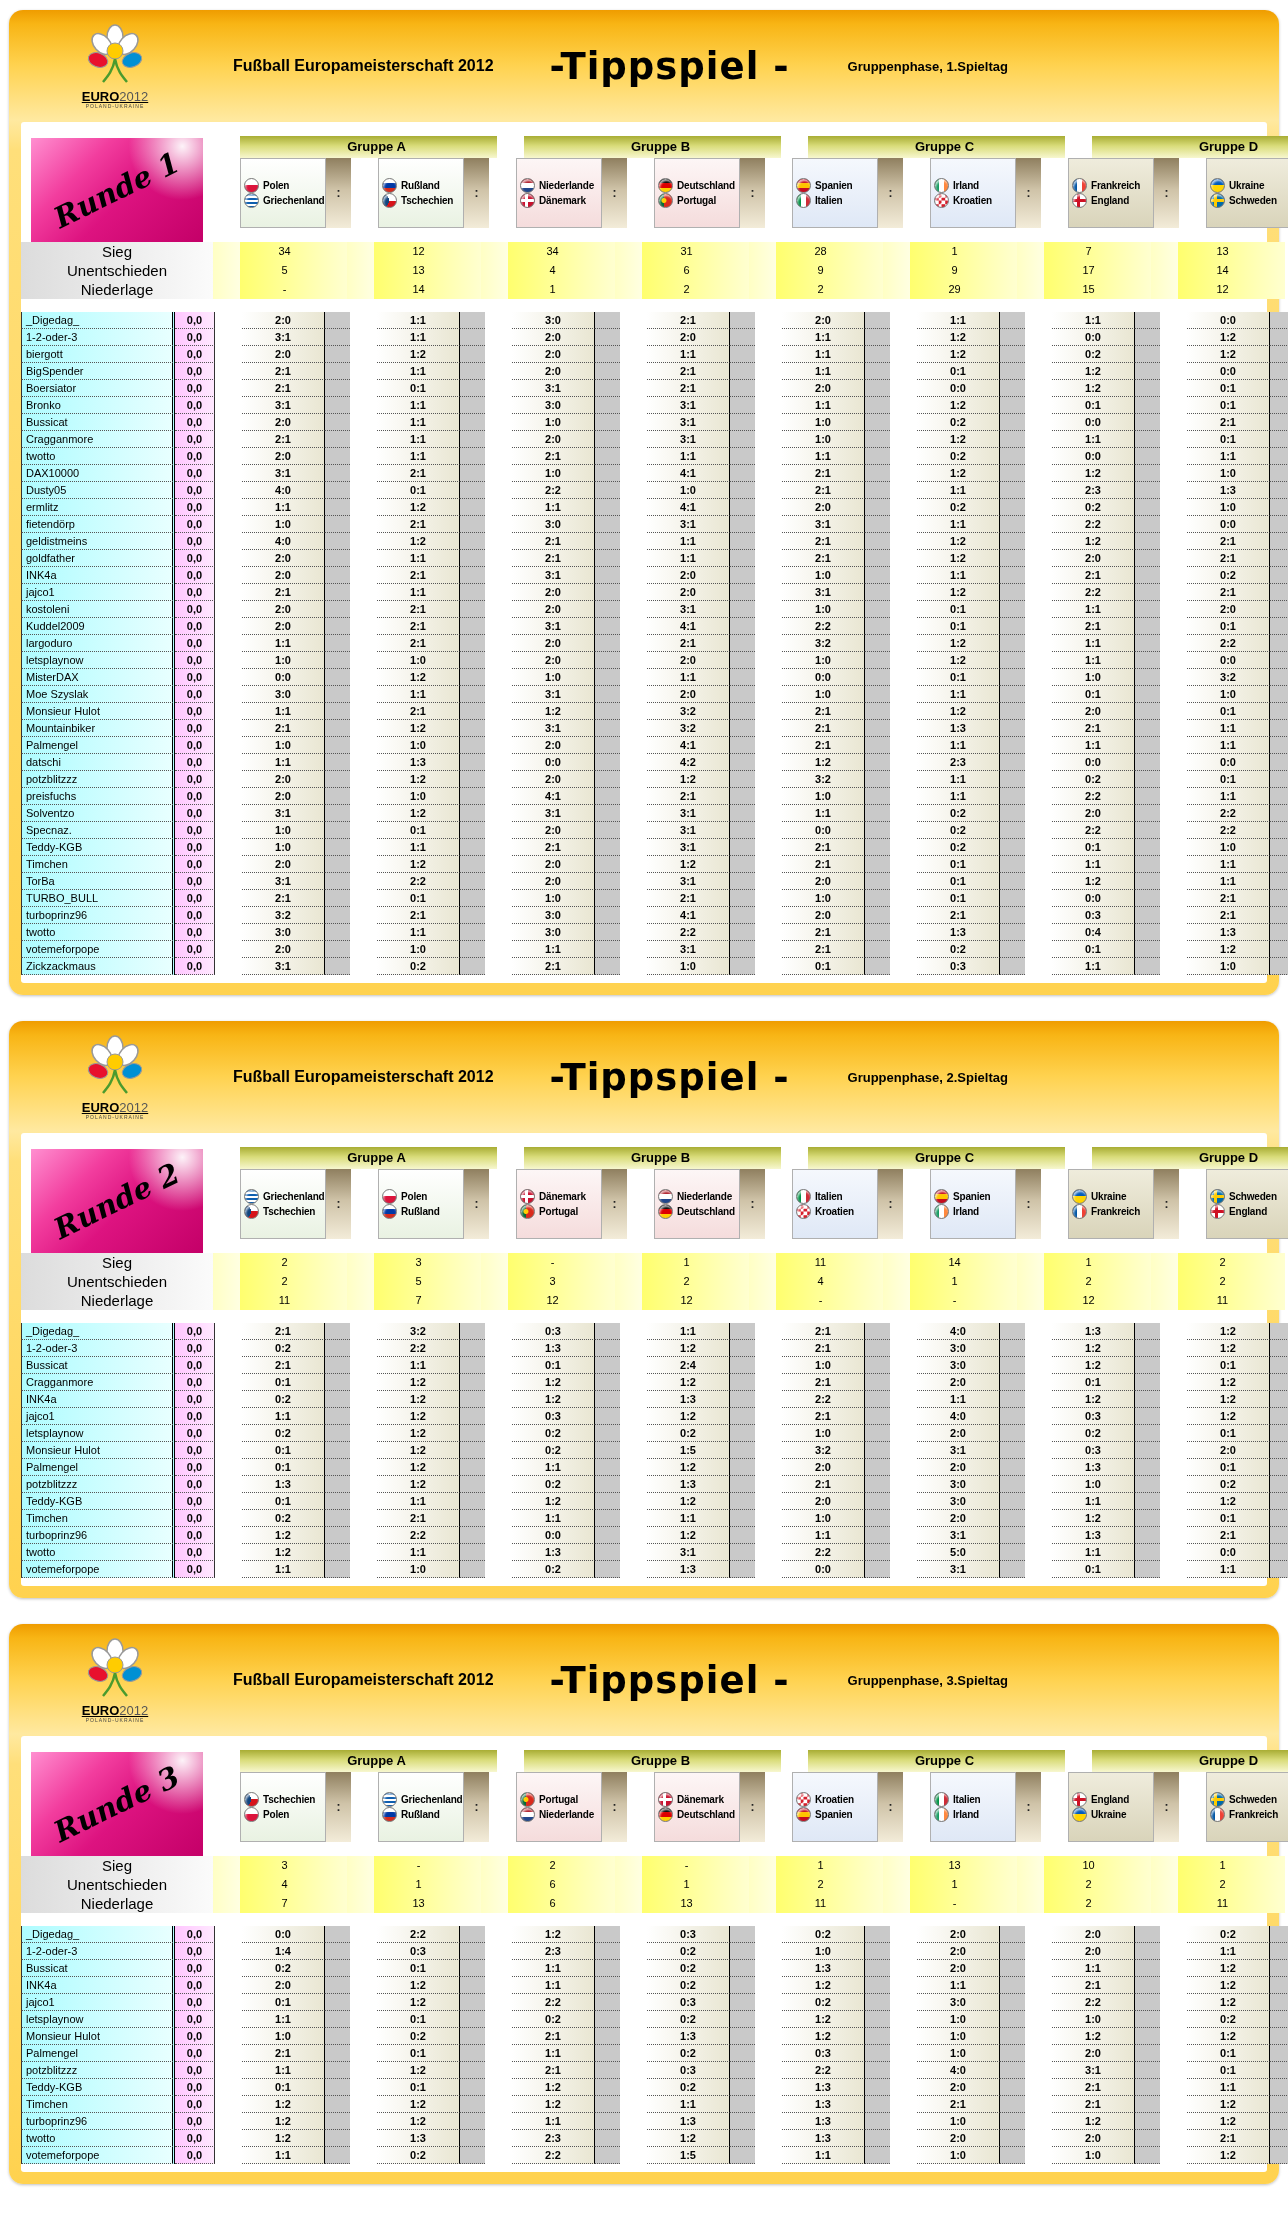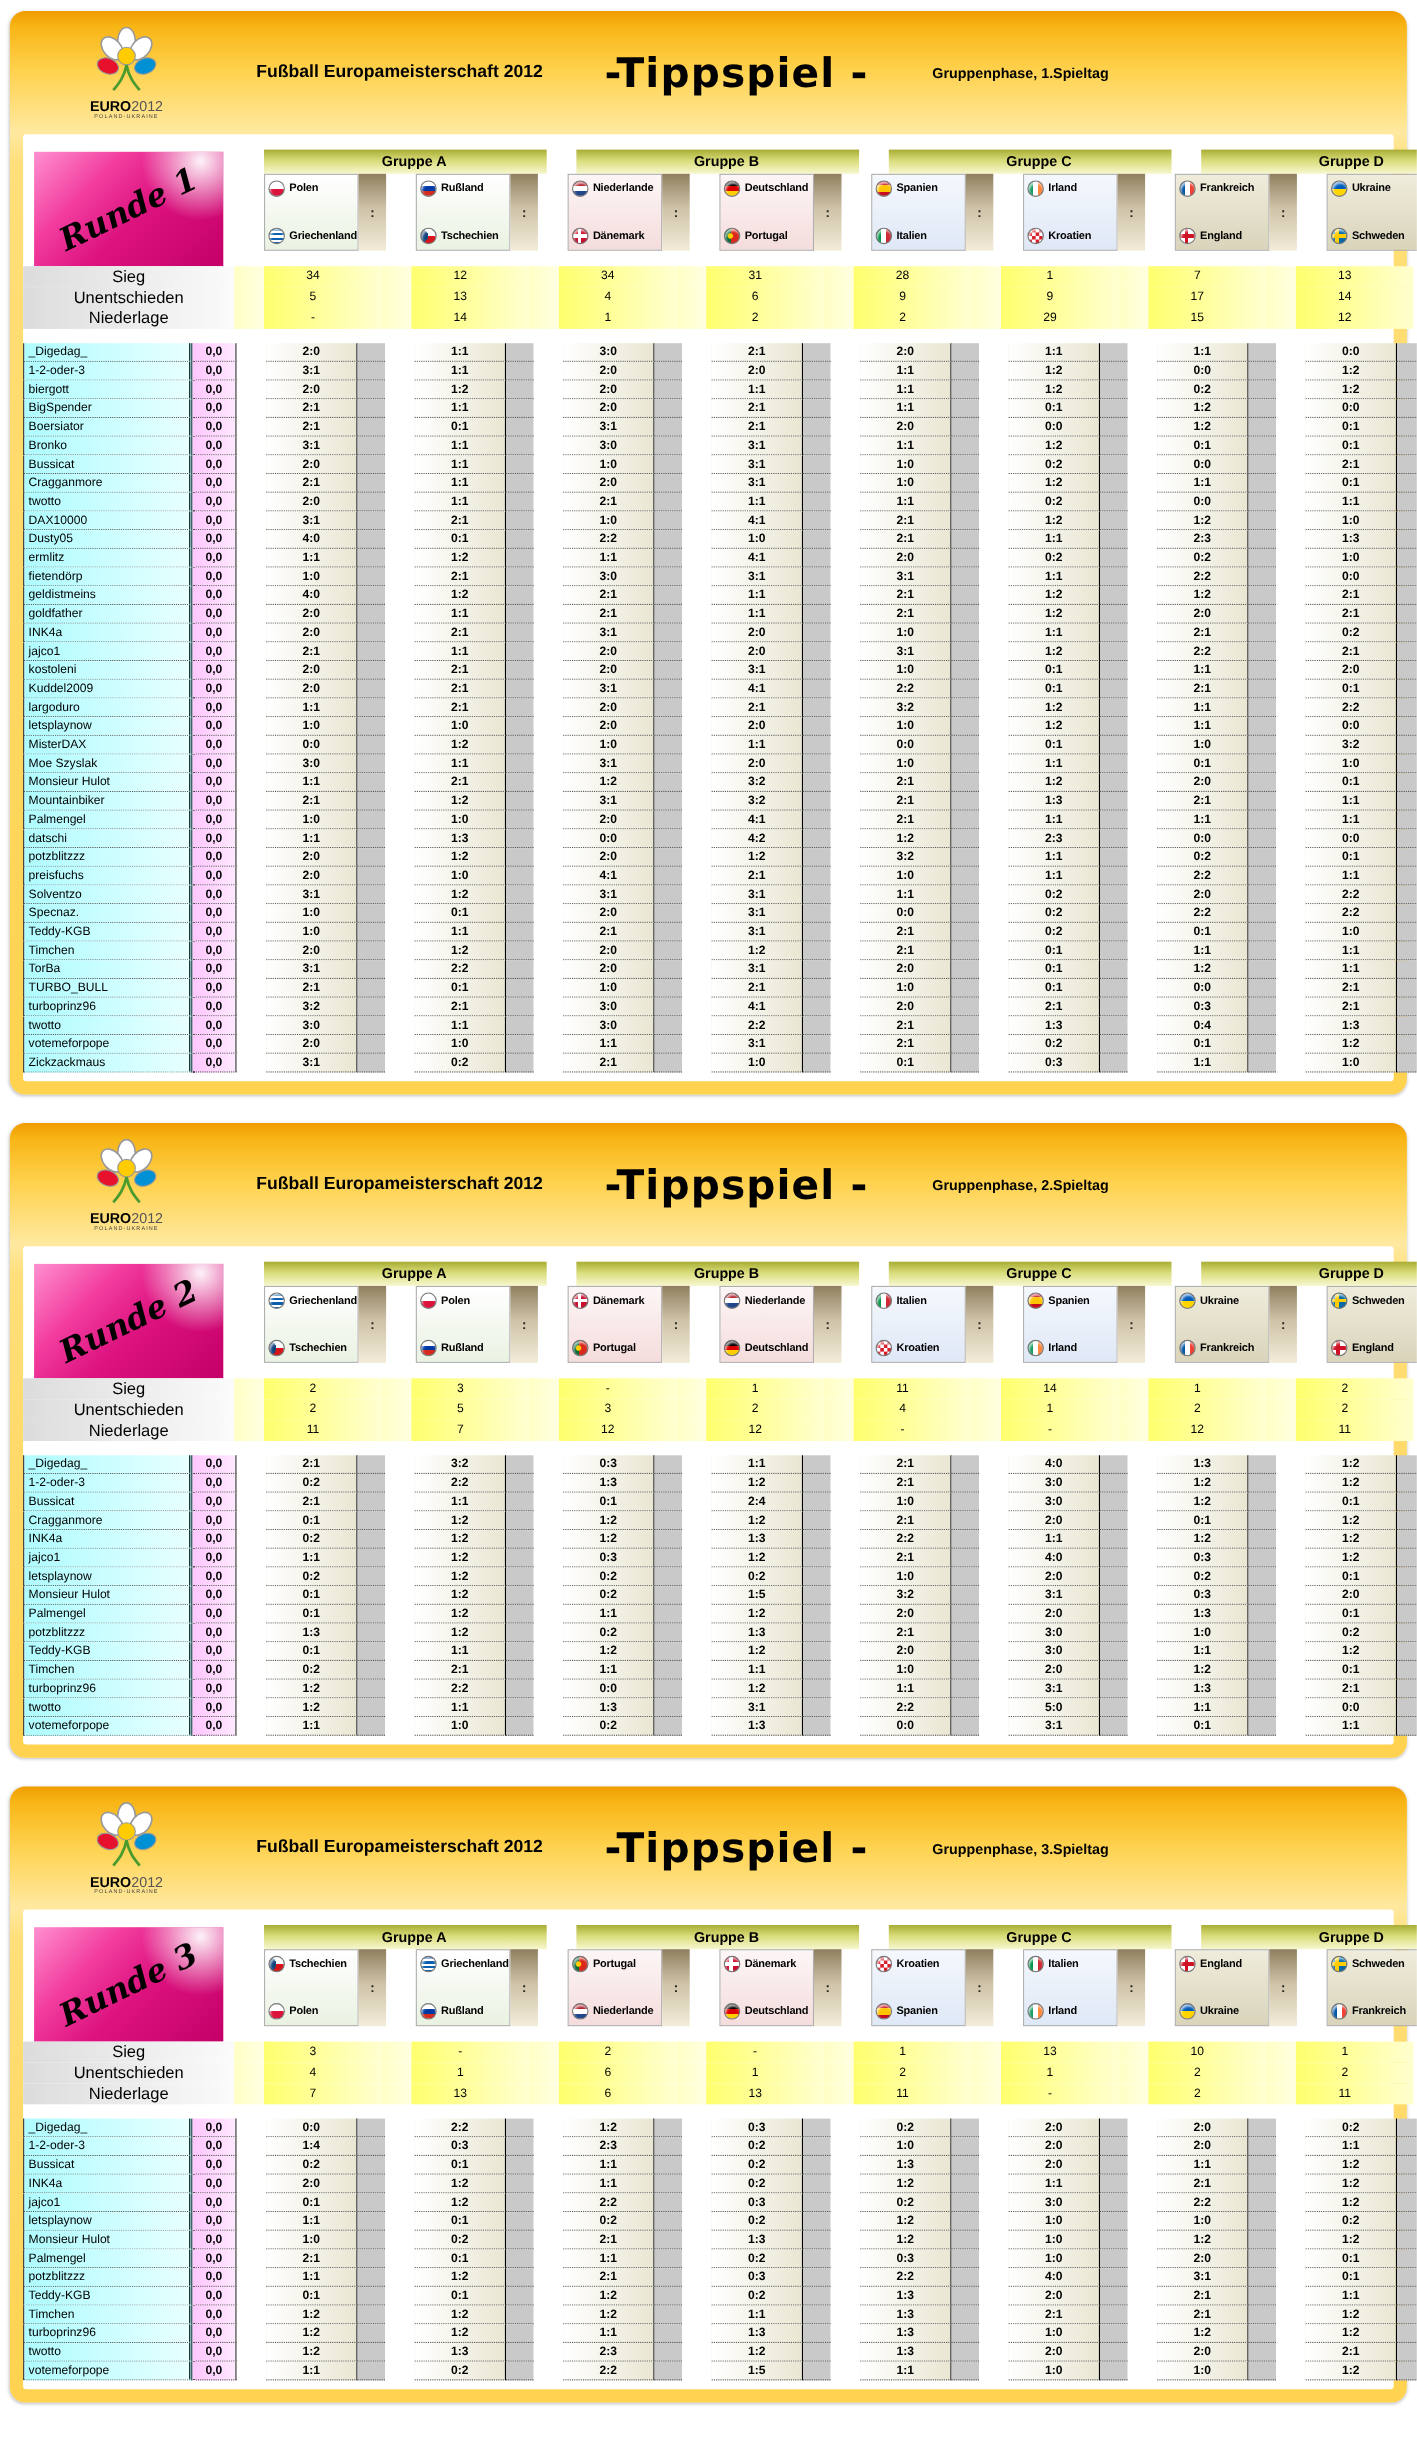--- a/index.html
+++ b/index.html
@@ -4,21 +4,21 @@
 <style>
   html,body{margin:0;padding:0;background:#fff;}
   body{width:1288px;font-family:"Liberation Sans",sans-serif;color:#000;}
   .panel{margin:10px 9px 26px 9px;border-radius:14px;padding:0 12px 12px 12px;
     background:linear-gradient(180deg,#ef9c00 0px,#f8b515 14px,#ffd24f 55px,#ffe globalization 0,#ffe9a0 110px,#ffdf7a 140px,#ffd24f 100%);
     background:linear-gradient(180deg,#ef9c00 0px,#f8b515 14px,#ffd24f 55px,#ffe9a0 110px,#ffdf7a 140px,#ffd24f 100%);
     box-shadow:0 1px 3px rgba(0,0,0,.25);}
   .panel-head{display:flex;align-items:center;height:112px;padding-left:38px;}
   .logo{width:112px;text-align:center;line-height:1;}
   .logo svg{display:block;margin:0 auto;}
-  .logo-title{font-weight:bold;font-size:13px;letter-spacing:0;}
+  .logo-title{font-weight:bold;font-size:13px;letter-spacing:0;text-decoration:underline;}
   .logo-title .yr{color:#555;font-weight:normal;}
   .logo-sub{font-size:5px;color:#444;letter-spacing:1px;margin-top:1px;}
   .main-title{margin-left:62px;font-size:16px;font-weight:bold;white-space:nowrap;}
   .tipp-title{margin-left:56px;font-size:37px;font-weight:800;letter-spacing:1px;font-family:"DejaVu Sans",sans-serif;white-space:nowrap;}
   .sub-title{margin-left:58px;font-size:13px;font-weight:bold;white-space:nowrap;}
   .panel-body{background:#fff;padding:14px 0 8px 0;border-radius:3px;}
   .frow{display:flex;align-items:stretch;}
   .sp{width:27px;flex:0 0 27px;}
   
   .mid-row{display:flex;}
@@ -33,21 +33,21 @@
   .teams{width:80px;flex:0 0 80px;height:58px;padding:5px 1px 5px 3px;display:flex;flex-direction:column;justify-content:space-between;border:1px solid #b0b0b0;}
   .bg-g0{background:linear-gradient(180deg,#ffffff,#e9f2e2);}
   .bg-g1{background:linear-gradient(180deg,#fdf6f6,#f5dcdc);}
   .bg-g2{background:linear-gradient(180deg,#f5f8fd,#dfe8f6);}
   .bg-g3{background:linear-gradient(180deg,#efecdc,#d9d4ba);}
   .team-line{display:flex;align-items:center;gap:4px;white-space:nowrap;}
   .tname{font-size:10px;font-weight:bold;letter-spacing:-.2px;}
   .flag{width:13px;height:13px;flex:0 0 13px;border-radius:50%;border:1px solid #777;box-shadow:inset 1px 2px 2px rgba(255,255,255,.7);}
   .sep{width:25px;flex:0 0 25px;height:70px;display:flex;align-items:center;justify-content:center;font-weight:bold;font-size:12px;color:#222;
     background:linear-gradient(180deg,#8f7f5f 0%,#cfc3a8 45%,#f3ecd9 100%);}
-  .teams{height:58px;}
+  .teams{height:58px;justify-content:center;}
   
   .stat-row{height:19px;}
   .stat-label{width:192px;flex:0 0 192px;text-align:center;font-size:15px;line-height:19px;
     background:linear-gradient(90deg,#dcdcdc,#fbfbfb);}
   .stat-val{width:107px;flex:0 0 107px;text-align:center;font-size:11px;line-height:19px;padding-right:18px;box-sizing:border-box;
     background:linear-gradient(90deg,#ffff6e,#ffffd0);}
   .stat-row .sp{background:linear-gradient(90deg,#ffffc4,#ffffe2);}
   .vgap{height:13px;}
   
   .prow > div{height:16px;line-height:16px;border-bottom:1px dotted #555;box-sizing:content-box;}

